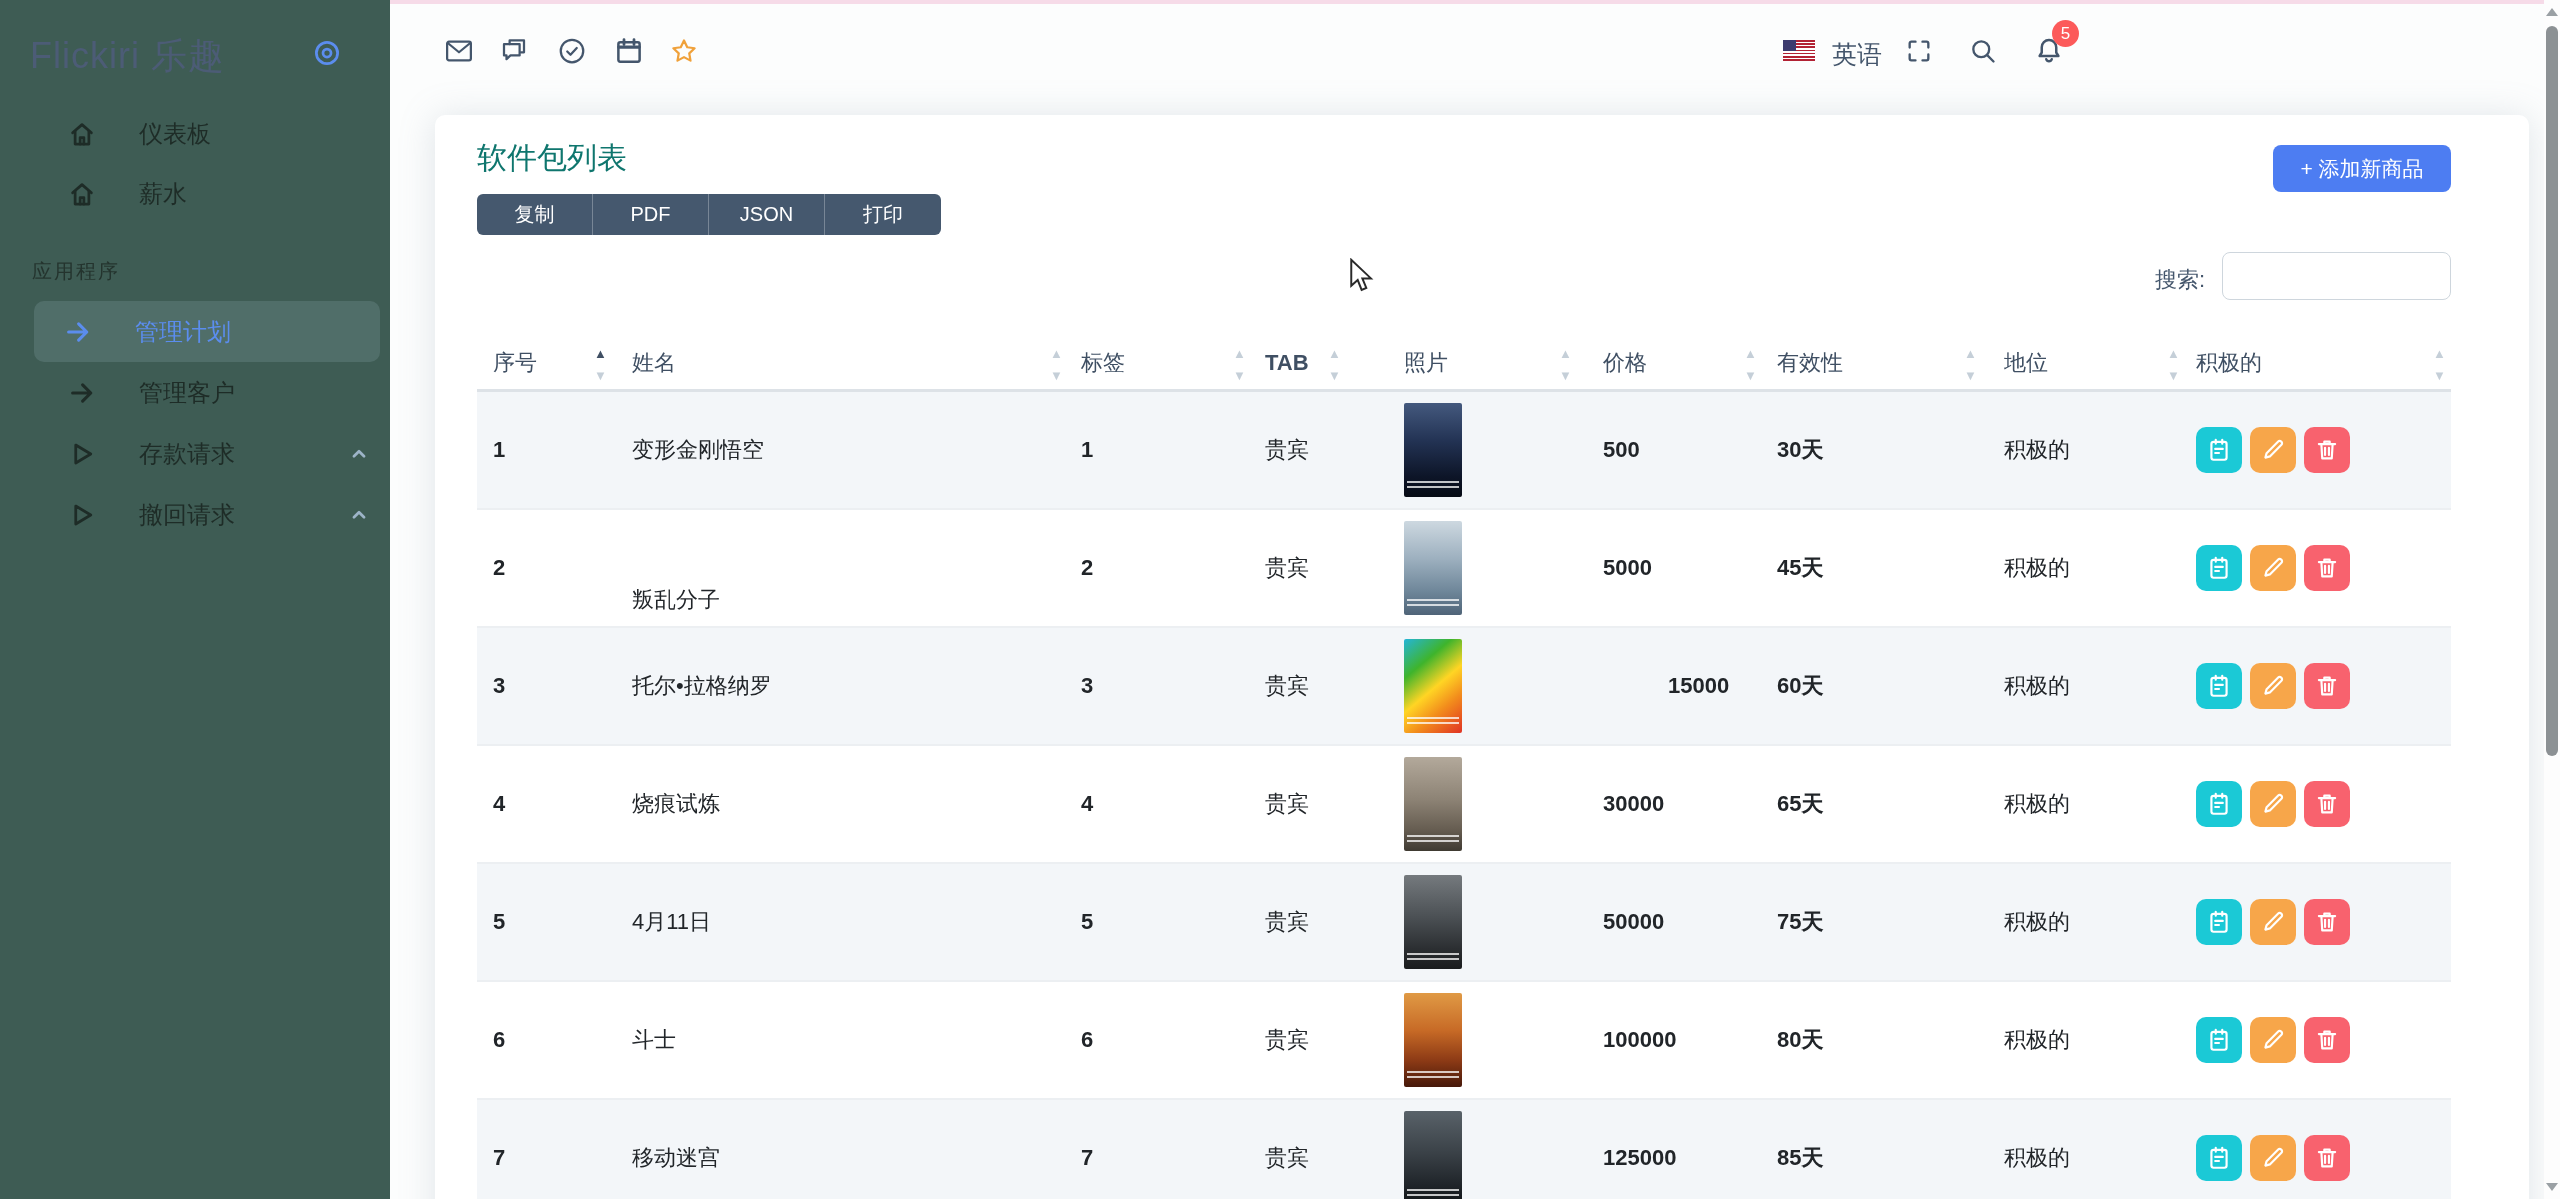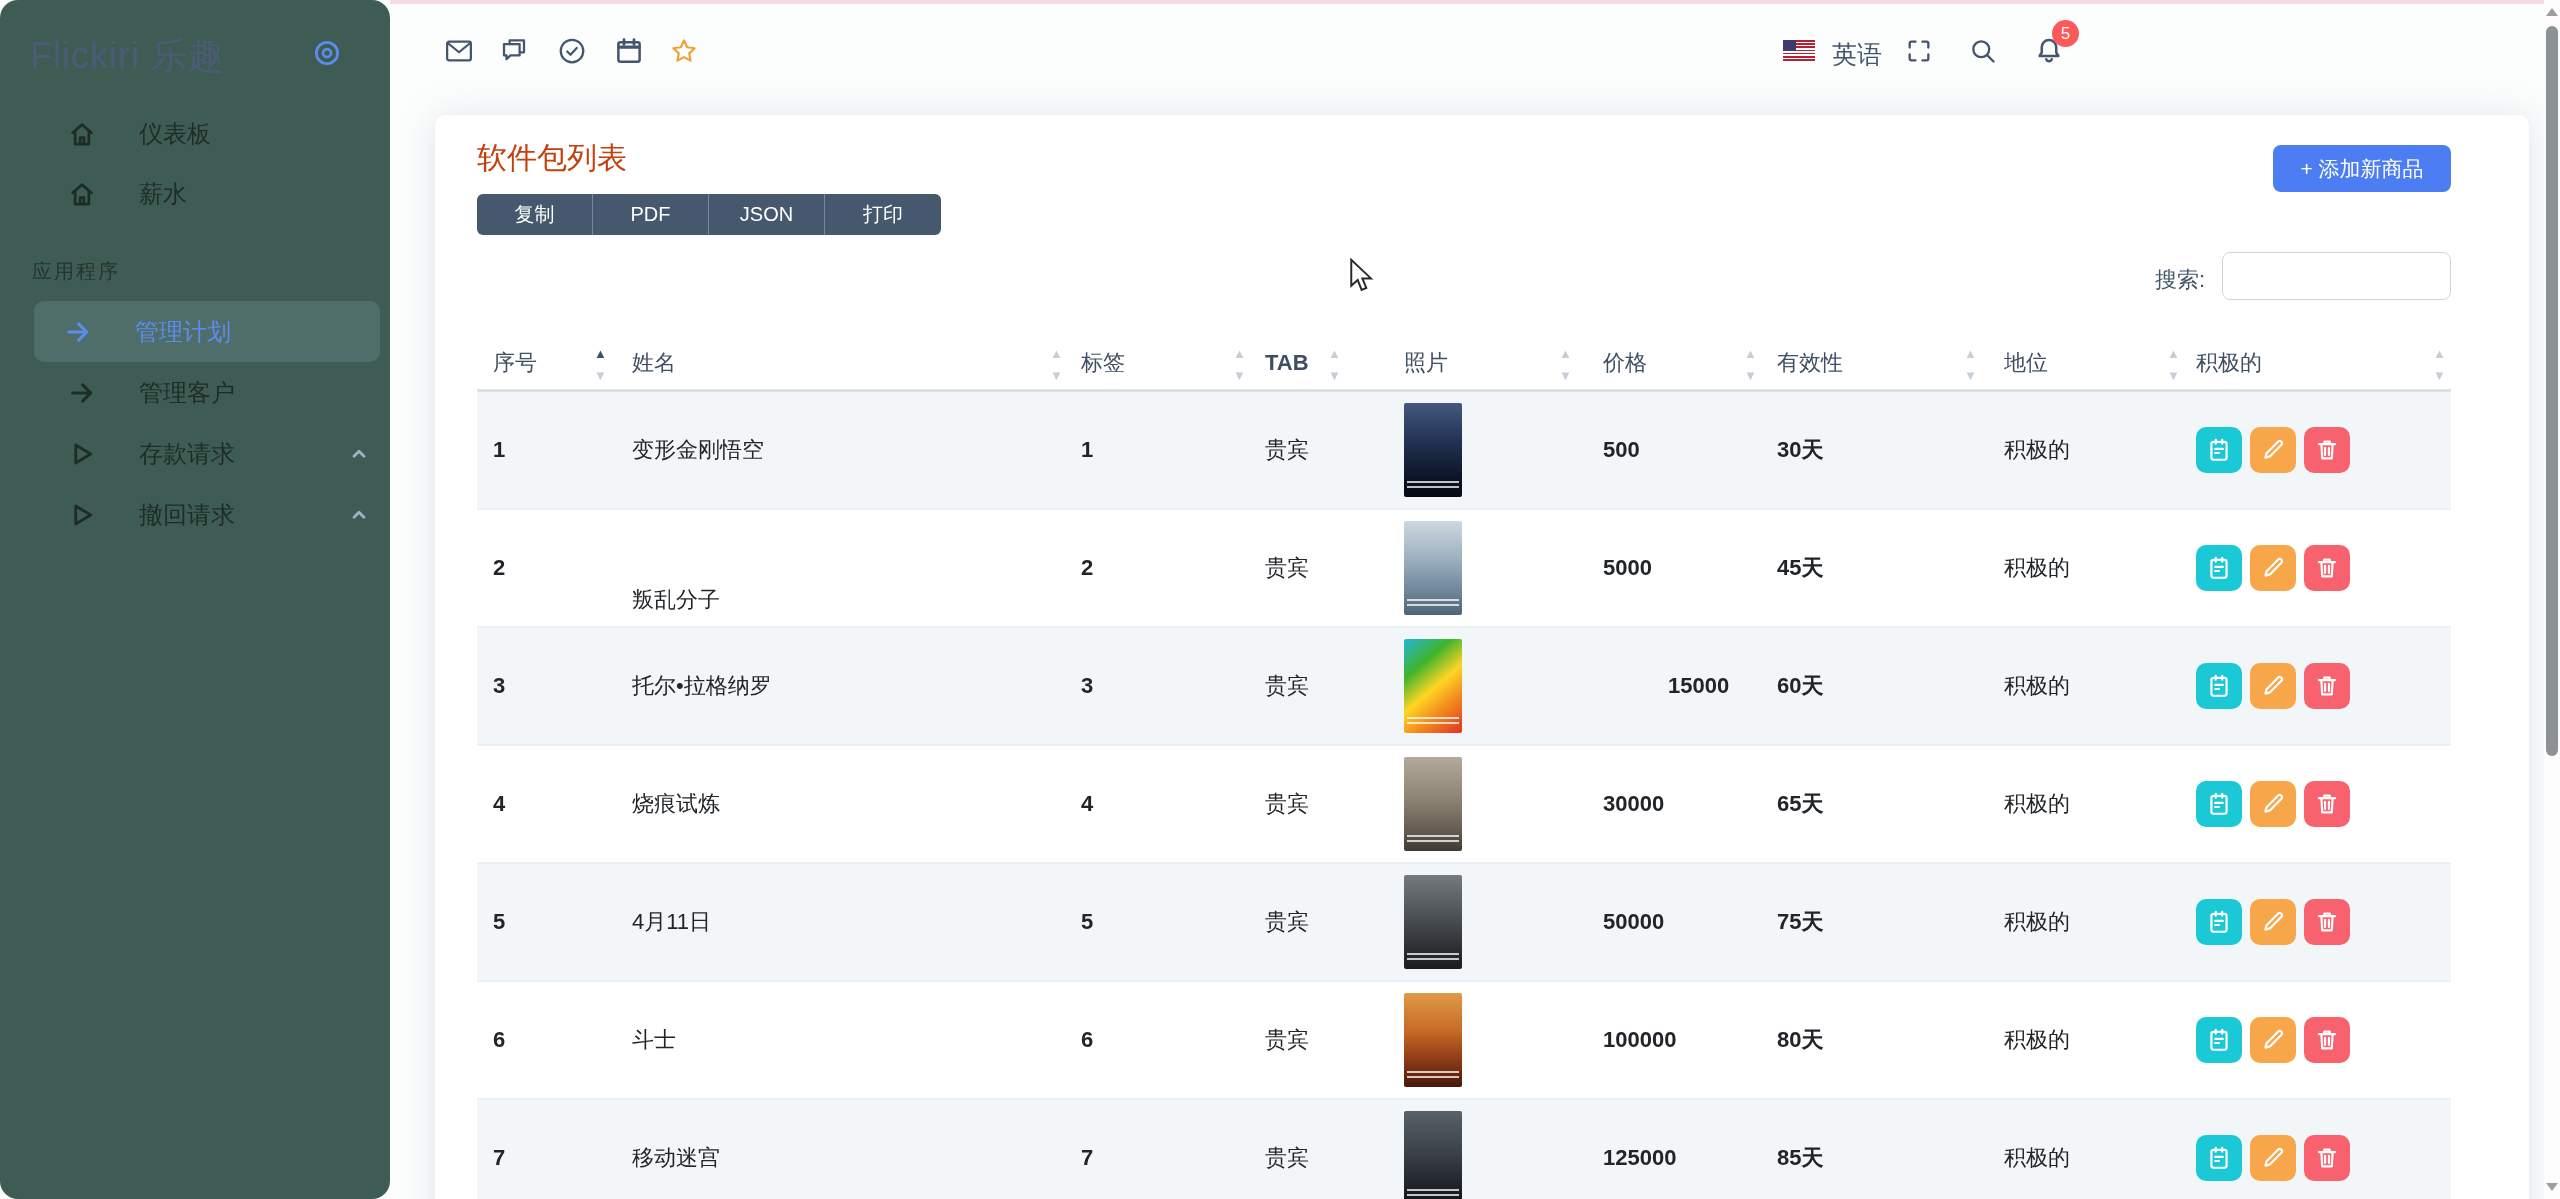--- a/index.html
+++ b/index.html
@@ -1,21 +1,21 @@
 <!DOCTYPE html>
 <html><head>
 <meta charset="utf-8">
 <style>
   * { margin:0; padding:0; box-sizing:border-box; }
   html,body { width:2560px; height:1199px; overflow:hidden; background:#fcfdfd;
               font-family:"Liberation Sans","DejaVu Sans",sans-serif; }
   .s { stroke:currentColor; fill:none; stroke-width:1.8; stroke-linecap:round; stroke-linejoin:round; }
 
   
-  .sidebar { position:absolute; left:0; top:0; width:390px; height:1199px; background:#3e5c54;border-radius:18px; }
+  .sidebar { position:absolute; left:0; top:0; width:390px; height:1199px; background:#3e5c54; }
   .logo-row { position:absolute; left:30px; top:32px; width:340px; height:50px; }
   .logo { font-size:36px; font-weight:500; color:#4c5c76; letter-spacing:1px; }
   .target-btn { position:absolute; right:28px; top:6px; width:30px; height:30px; color:#5b8dee; cursor:pointer; }
   .nav-group { position:absolute; left:12px; width:390px; }
   .side-item { position:relative; height:60px; display:flex; align-items:center; padding-left:55px; color:#1e2c27; cursor:pointer; }
   .side-item .side-ic { width:30px; height:30px; margin-right:42px; flex:0 0 30px; }
   .side-item .side-ic svg, .side-chev svg, .target-btn svg { width:100%; height:100%; display:block; }
   .side-label { font-size:24px; }
   .side-chev { position:absolute; right:32px; top:50%; transform:translateY(-50%); width:22px; height:22px; color:#9db4c8; }
   .side-item.active { background:rgba(164,196,204,0.18); border-radius:10px; margin:0 22px; padding-left:29px; color:#5b8dee; }
@@ -28,21 +28,21 @@
   .flag { position:absolute; left:1783px; top:40px; width:32px; height:21px; cursor:pointer;
           background:repeating-linear-gradient(180deg,#b22234 0 1.6px,#ffffff 1.6px 3.2px); }
   .flag::after { content:""; position:absolute; left:0; top:0; width:13px; height:11px; background:#3c3b6e; }
   .lang { position:absolute; left:1832px; top:38px; font-size:25px; color:#44566c; cursor:pointer; }
   .badge { position:absolute; left:2052px; top:20px; min-width:27px; height:27px; border-radius:50%;
            background:#fc5a5a; color:#fff; font-size:17px; display:flex; align-items:center; justify-content:center; }
 
   
   .card { position:absolute; left:435px; top:115px; width:2094px; height:1150px; background:#fff;
           border-radius:10px; box-shadow:0 2px 35px rgba(140,155,170,0.25); }
-  .page-title { position:absolute; left:42px; top:23px; font-size:30px; font-weight:500; color:#c2410c; }
+  .page-title { position:absolute; left:42px; top:23px; font-size:30px; font-weight:500; color:#0f766e; }
   .export-group { position:absolute; left:42px; top:79px; height:41px; display:flex; border-radius:6px; overflow:hidden; }
   .export-btn { width:116px; height:41px; background:#45586e; color:#fff; font-size:20px; border:none;
                 border-right:1px solid rgba(255,255,255,0.28); cursor:pointer; font-family:inherit; }
   .export-btn:last-child { border-right:none; }
   .add-btn { position:absolute; left:1838px; top:30px; width:178px; height:47px; background:#4d7df2; color:#fff;
              border:none; border-radius:8px; font-size:21px; cursor:pointer; font-family:inherit; }
   .search-label { position:absolute; left:1650px; top:150px; width:120px; text-align:right; font-size:22px; color:#44566c; }
   .search-input { position:absolute; left:1787px; top:137px; width:229px; height:48px; border:1px solid #ced6dd;
                   border-radius:8px; font-size:22px; padding:0 14px; outline:none; background:#fff; }
 

